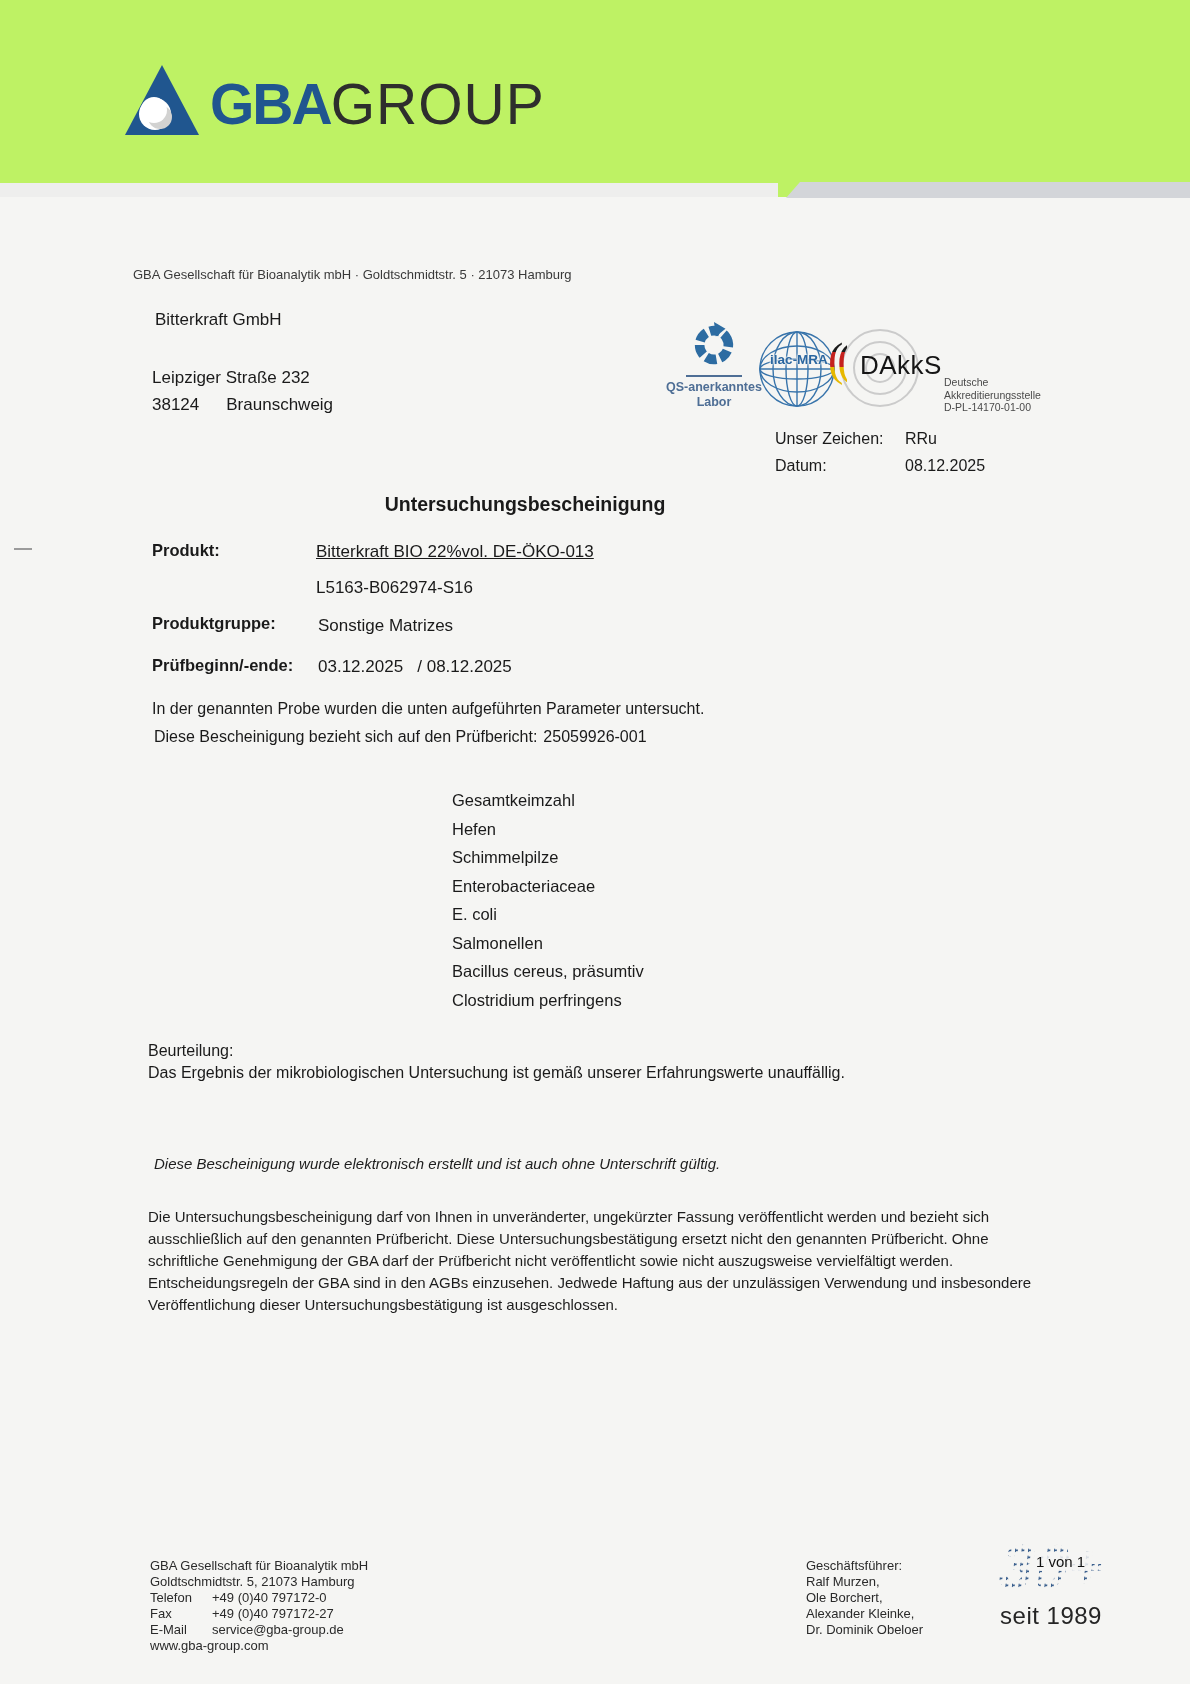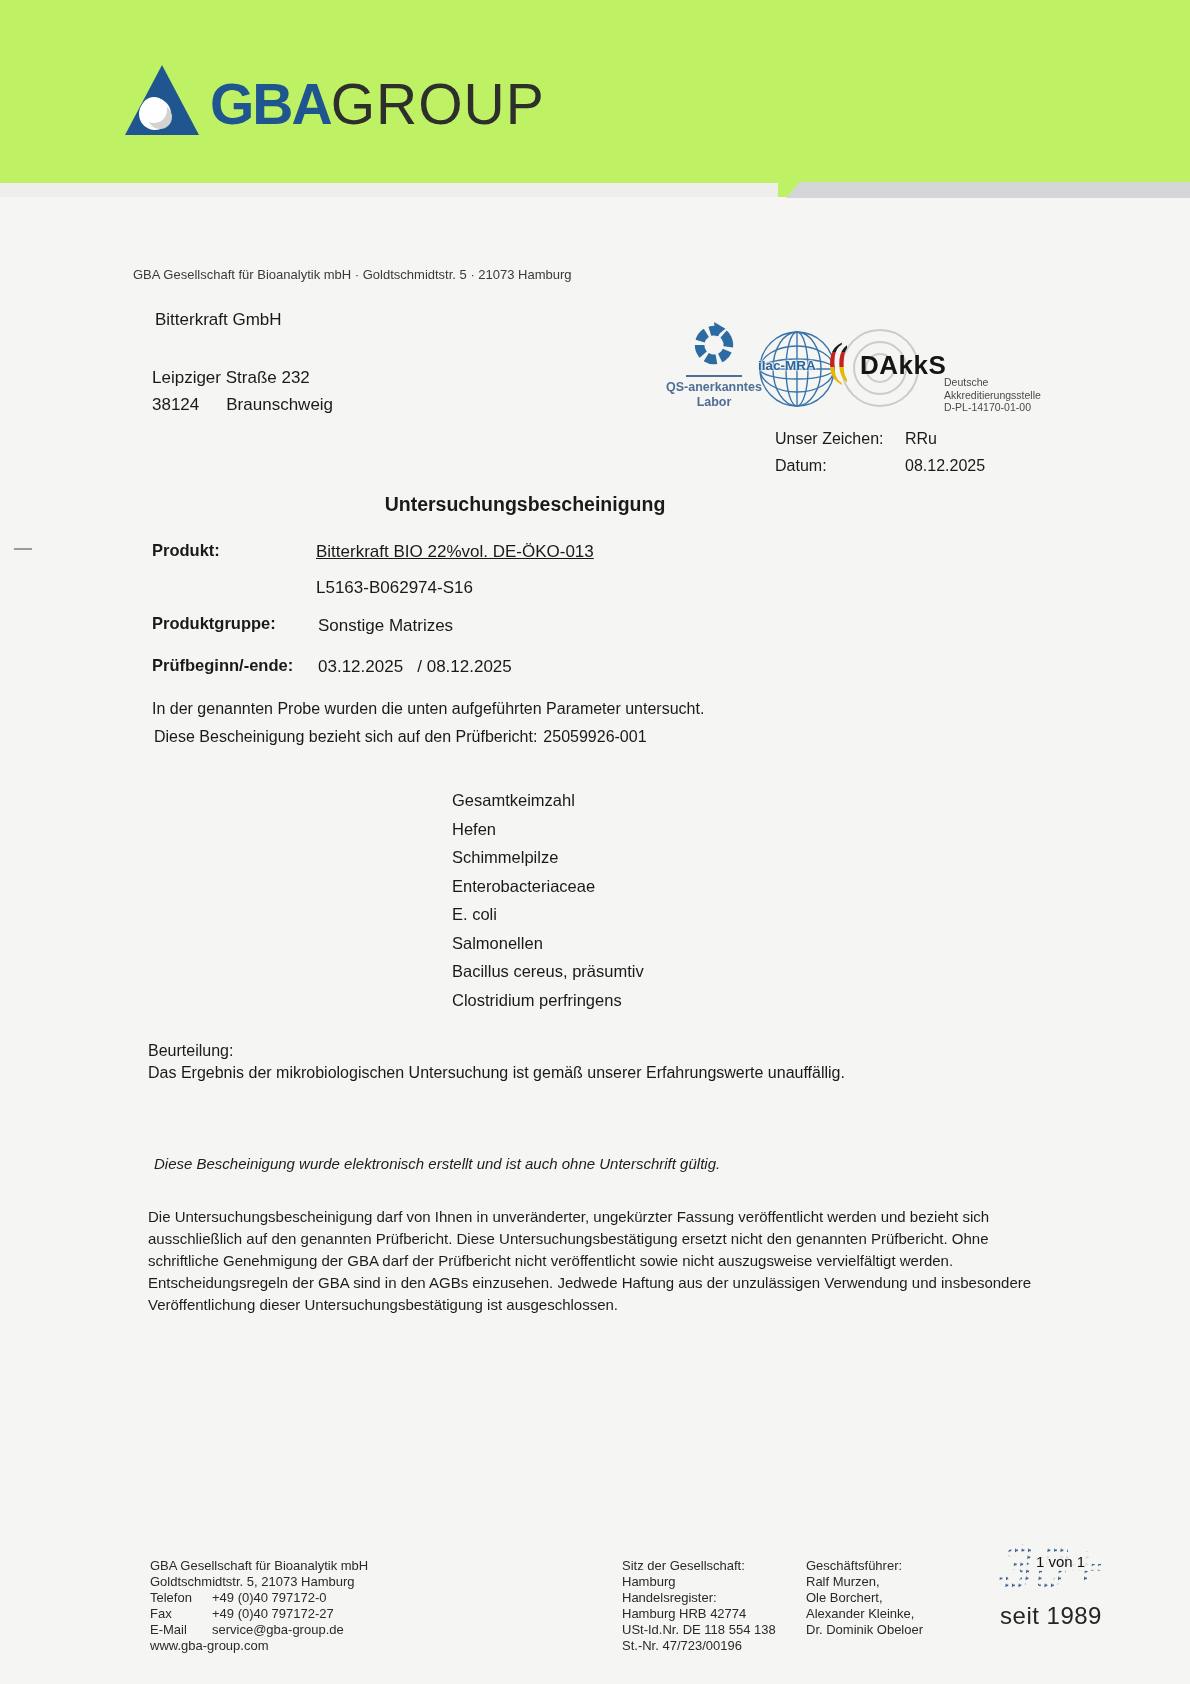--- a/index.html
+++ b/index.html
@@ -22,30 +22,30 @@
   
   #sender{left:133px;top:267px;font-size:13px;color:#3a3a3a;}
   #rcpt-name{left:155px;top:310px;font-size:17px;}
   #rcpt-street{left:152px;top:368px;font-size:17px;}
   #rcpt-city{left:152px;top:395px;font-size:17px;display:flex;gap:27px;text-align:right;}
   
   #qs-badge{left:662px;top:322px;width:104px;text-align:center;color:#4e6e95;}
   #qs-badge .qs-bar{width:56px;height:2px;background:#4e6e95;margin:3px auto 3px;}
   #qs-badge .qs-line{font-size:12.5px;line-height:15px;font-weight:bold;}
   #ilac-badge{left:756px;top:327px;width:86px;height:86px;}
-  #ilac-badge .ilac-label{position:absolute;left:2px;top:31px;width:82px;text-align:left;
+  #ilac-badge .ilac-label{position:absolute;left:2px;top:25px;width:82px;text-align:center;
     font-size:13.5px;font-weight:bold;color:#2a66a0;
     text-shadow:0 0 3px #f5f5f3,0 0 3px #f5f5f3,0 0 2px #f5f5f3;}
   #dakks-badge{left:828px;top:330px;width:215px;height:85px;}
   #dakks-badge .dakks-arcs{position:absolute;left:6px;top:-8px;}
   #dakks-badge .dakks-flag{position:absolute;left:0;top:4px;font-family:"Liberation Serif",serif;
     font-size:46px;line-height:52px;font-weight:400;letter-spacing:-6px;
     background:linear-gradient(180deg,#1a1a1a 0 34%,#c5211e 34% 64%,#e7b800 64% 100%);
     -webkit-background-clip:text;background-clip:text;color:transparent;}
-  #dakks-badge .dakks-name{position:absolute;left:32px;top:20px;font-size:26px;font-weight:bold;color:#151515;letter-spacing:0.5px;}
+  #dakks-badge .dakks-name{position:absolute;left:32px;top:20px;font-size:26px;font-weight:normal;color:#151515;letter-spacing:0.5px;}
   #dakks-badge .dakks-small{position:absolute;left:116px;top:46px;font-size:10.5px;line-height:12.5px;color:#4a4a4a;}
   
   .meta-label{font-size:16px;}
   #meta-ref-label{left:775px;top:430px;}
   #meta-ref-value{left:905px;top:430px;}
   #meta-date-label{left:775px;top:457px;}
   #meta-date-value{left:905px;top:457px;}
   
   #doc-title{left:150px;top:493px;width:750px;text-align:center;font-size:19.5px;font-weight:bold;}
   .flabel{font-size:16.5px;font-weight:bold;}
@@ -217,28 +217,20 @@
       <span class="clabel">Fax</span>
       <span>+49 (0)40 797172-27</span>
     </div>
     <div class="crow">
       <span class="clabel">E-Mail</span>
       <span>service@gba-group.de</span>
     </div>
     <div>www.gba-group.com</div>
   </div>
 
-  <div class="abs fcol" id="footer-mid">
-    <div>Sitz der Gesellschaft:</div>
-    <div>Hamburg</div>
-    <div>Handelsregister:</div>
-    <div>Hamburg HRB 42774</div>
-    <div>USt-Id.Nr. DE 118 554 138</div>
-    <div>St.-Nr. 47/723/00196</div>
-  </div>
 
   <div class="abs fcol" id="footer-right">
     <div>Geschäftsführer:</div>
     <div>Ralf Murzen,</div>
     <div>Ole Borchert,</div>
     <div>Alexander Kleinke,</div>
     <div>Dr. Dominik Obeloer</div>
   </div>
 
   <div class="abs" id="anniv-logo">30+</div>

